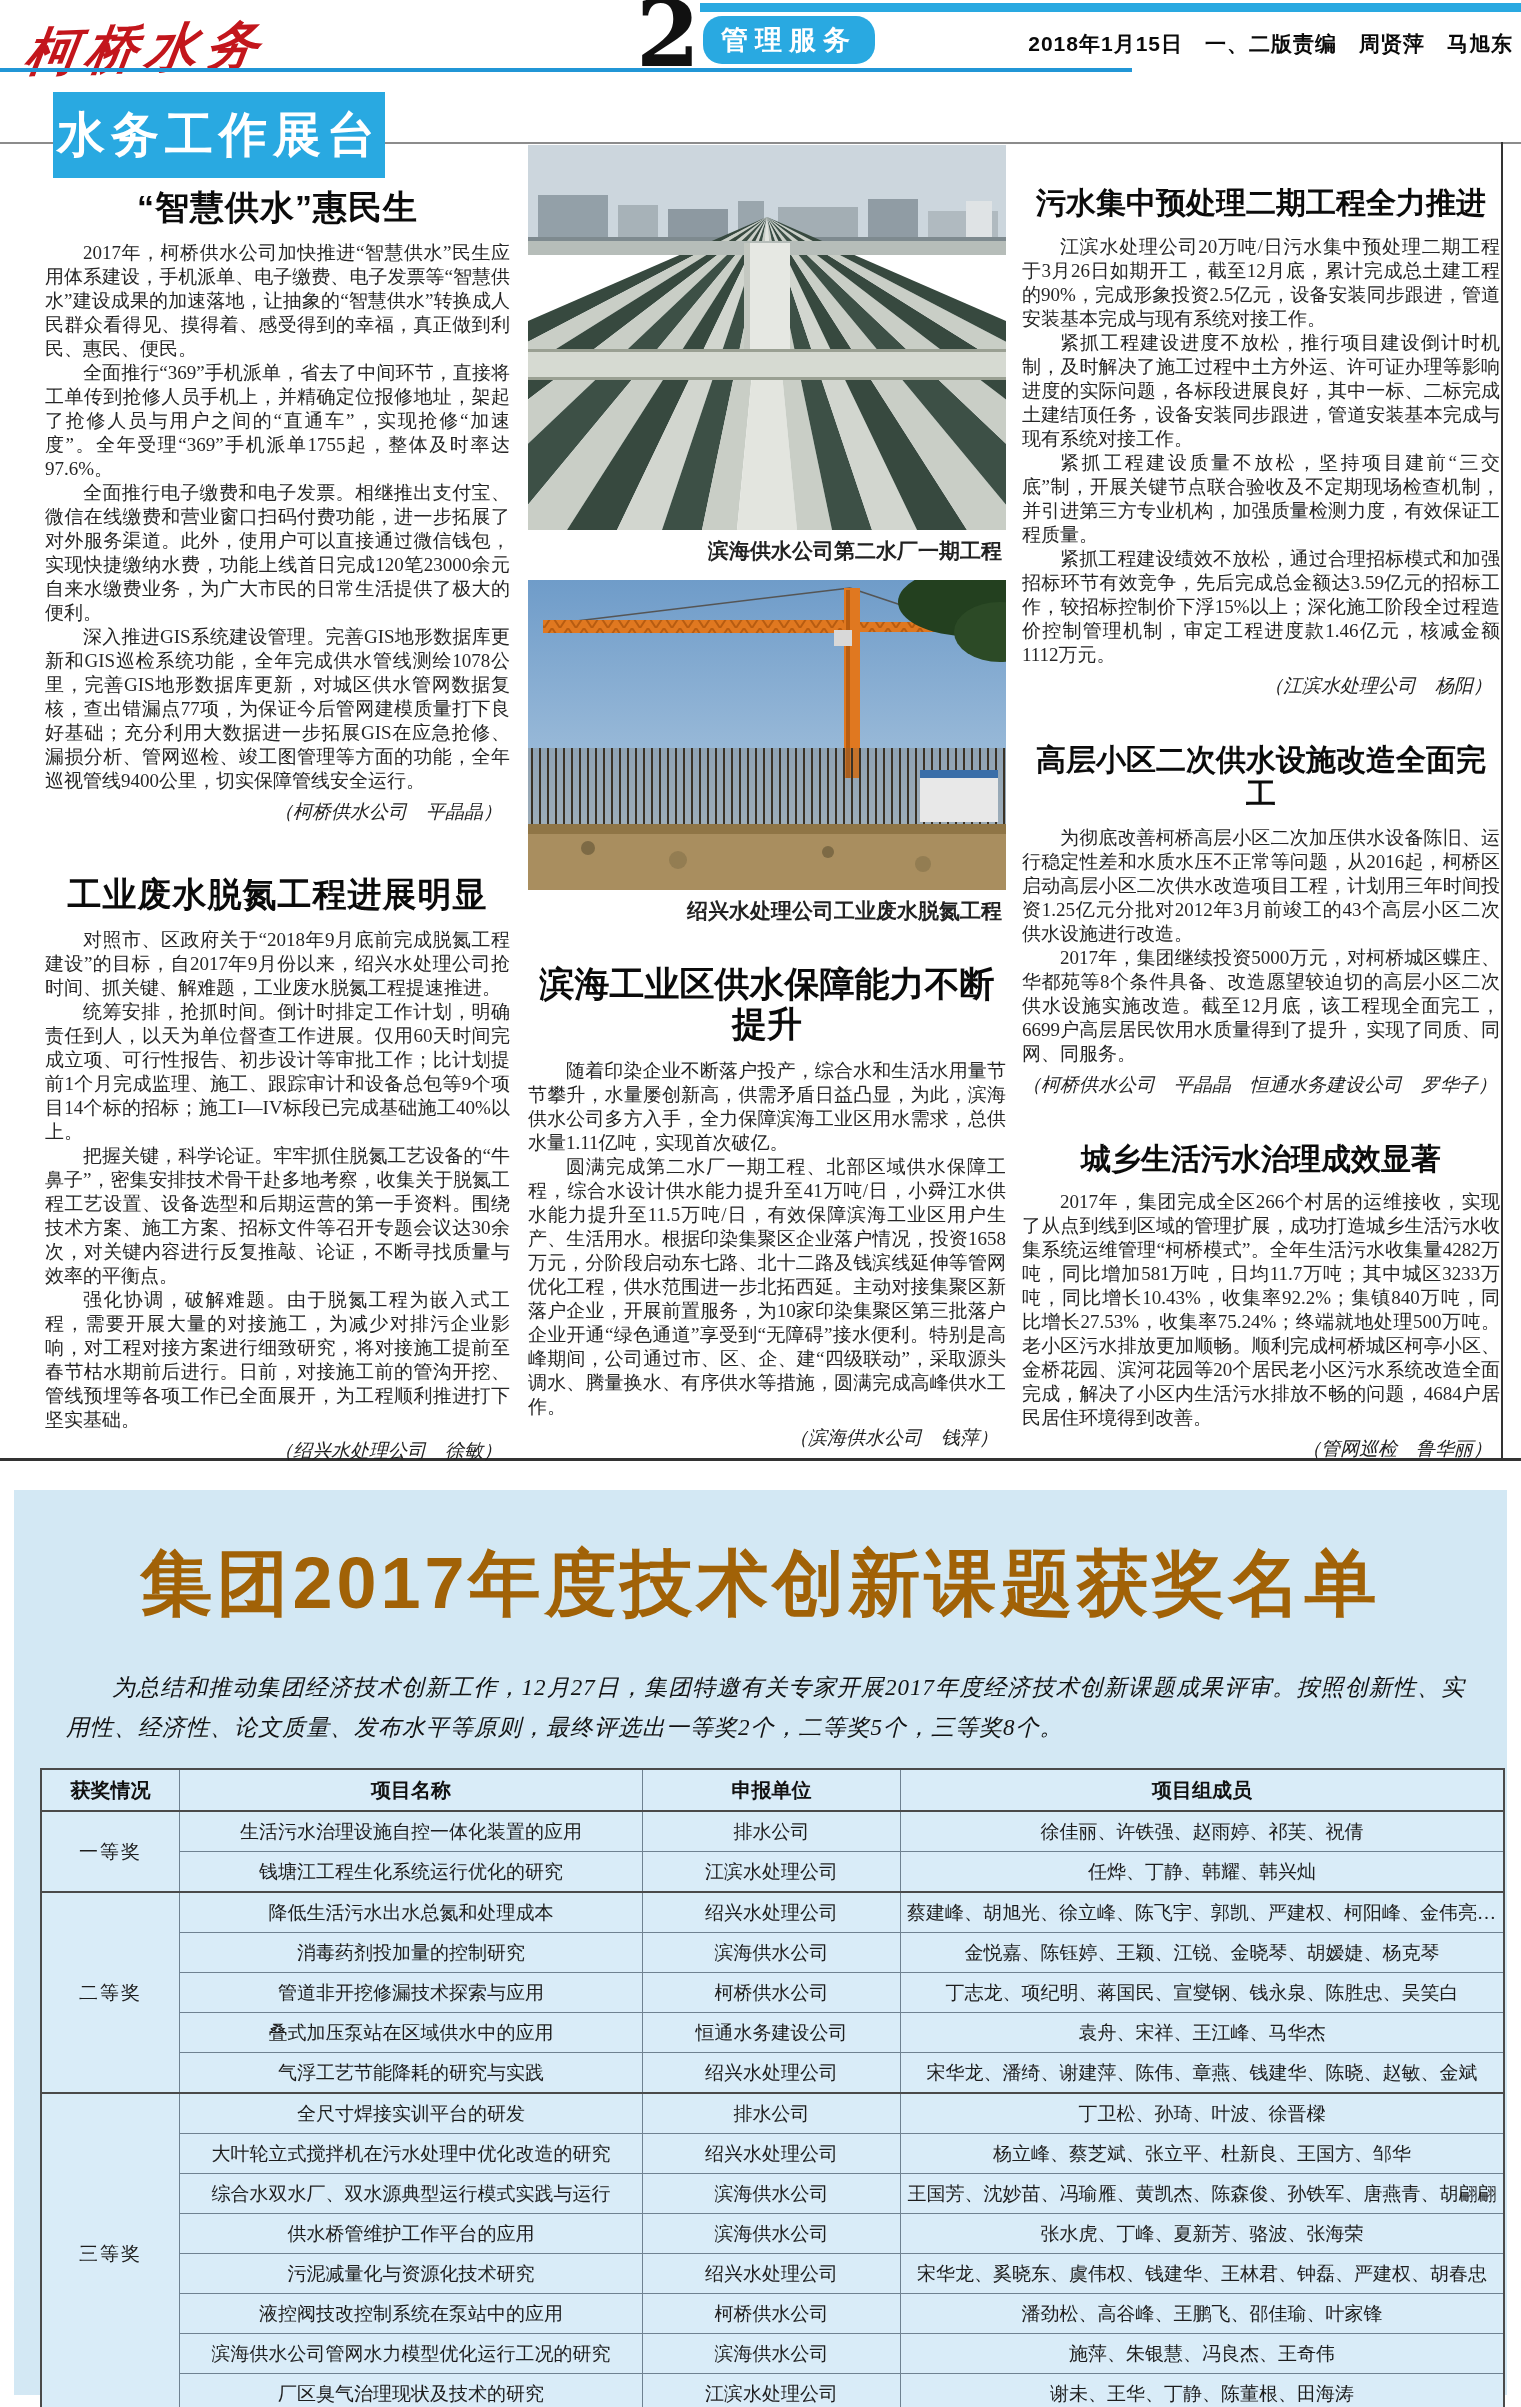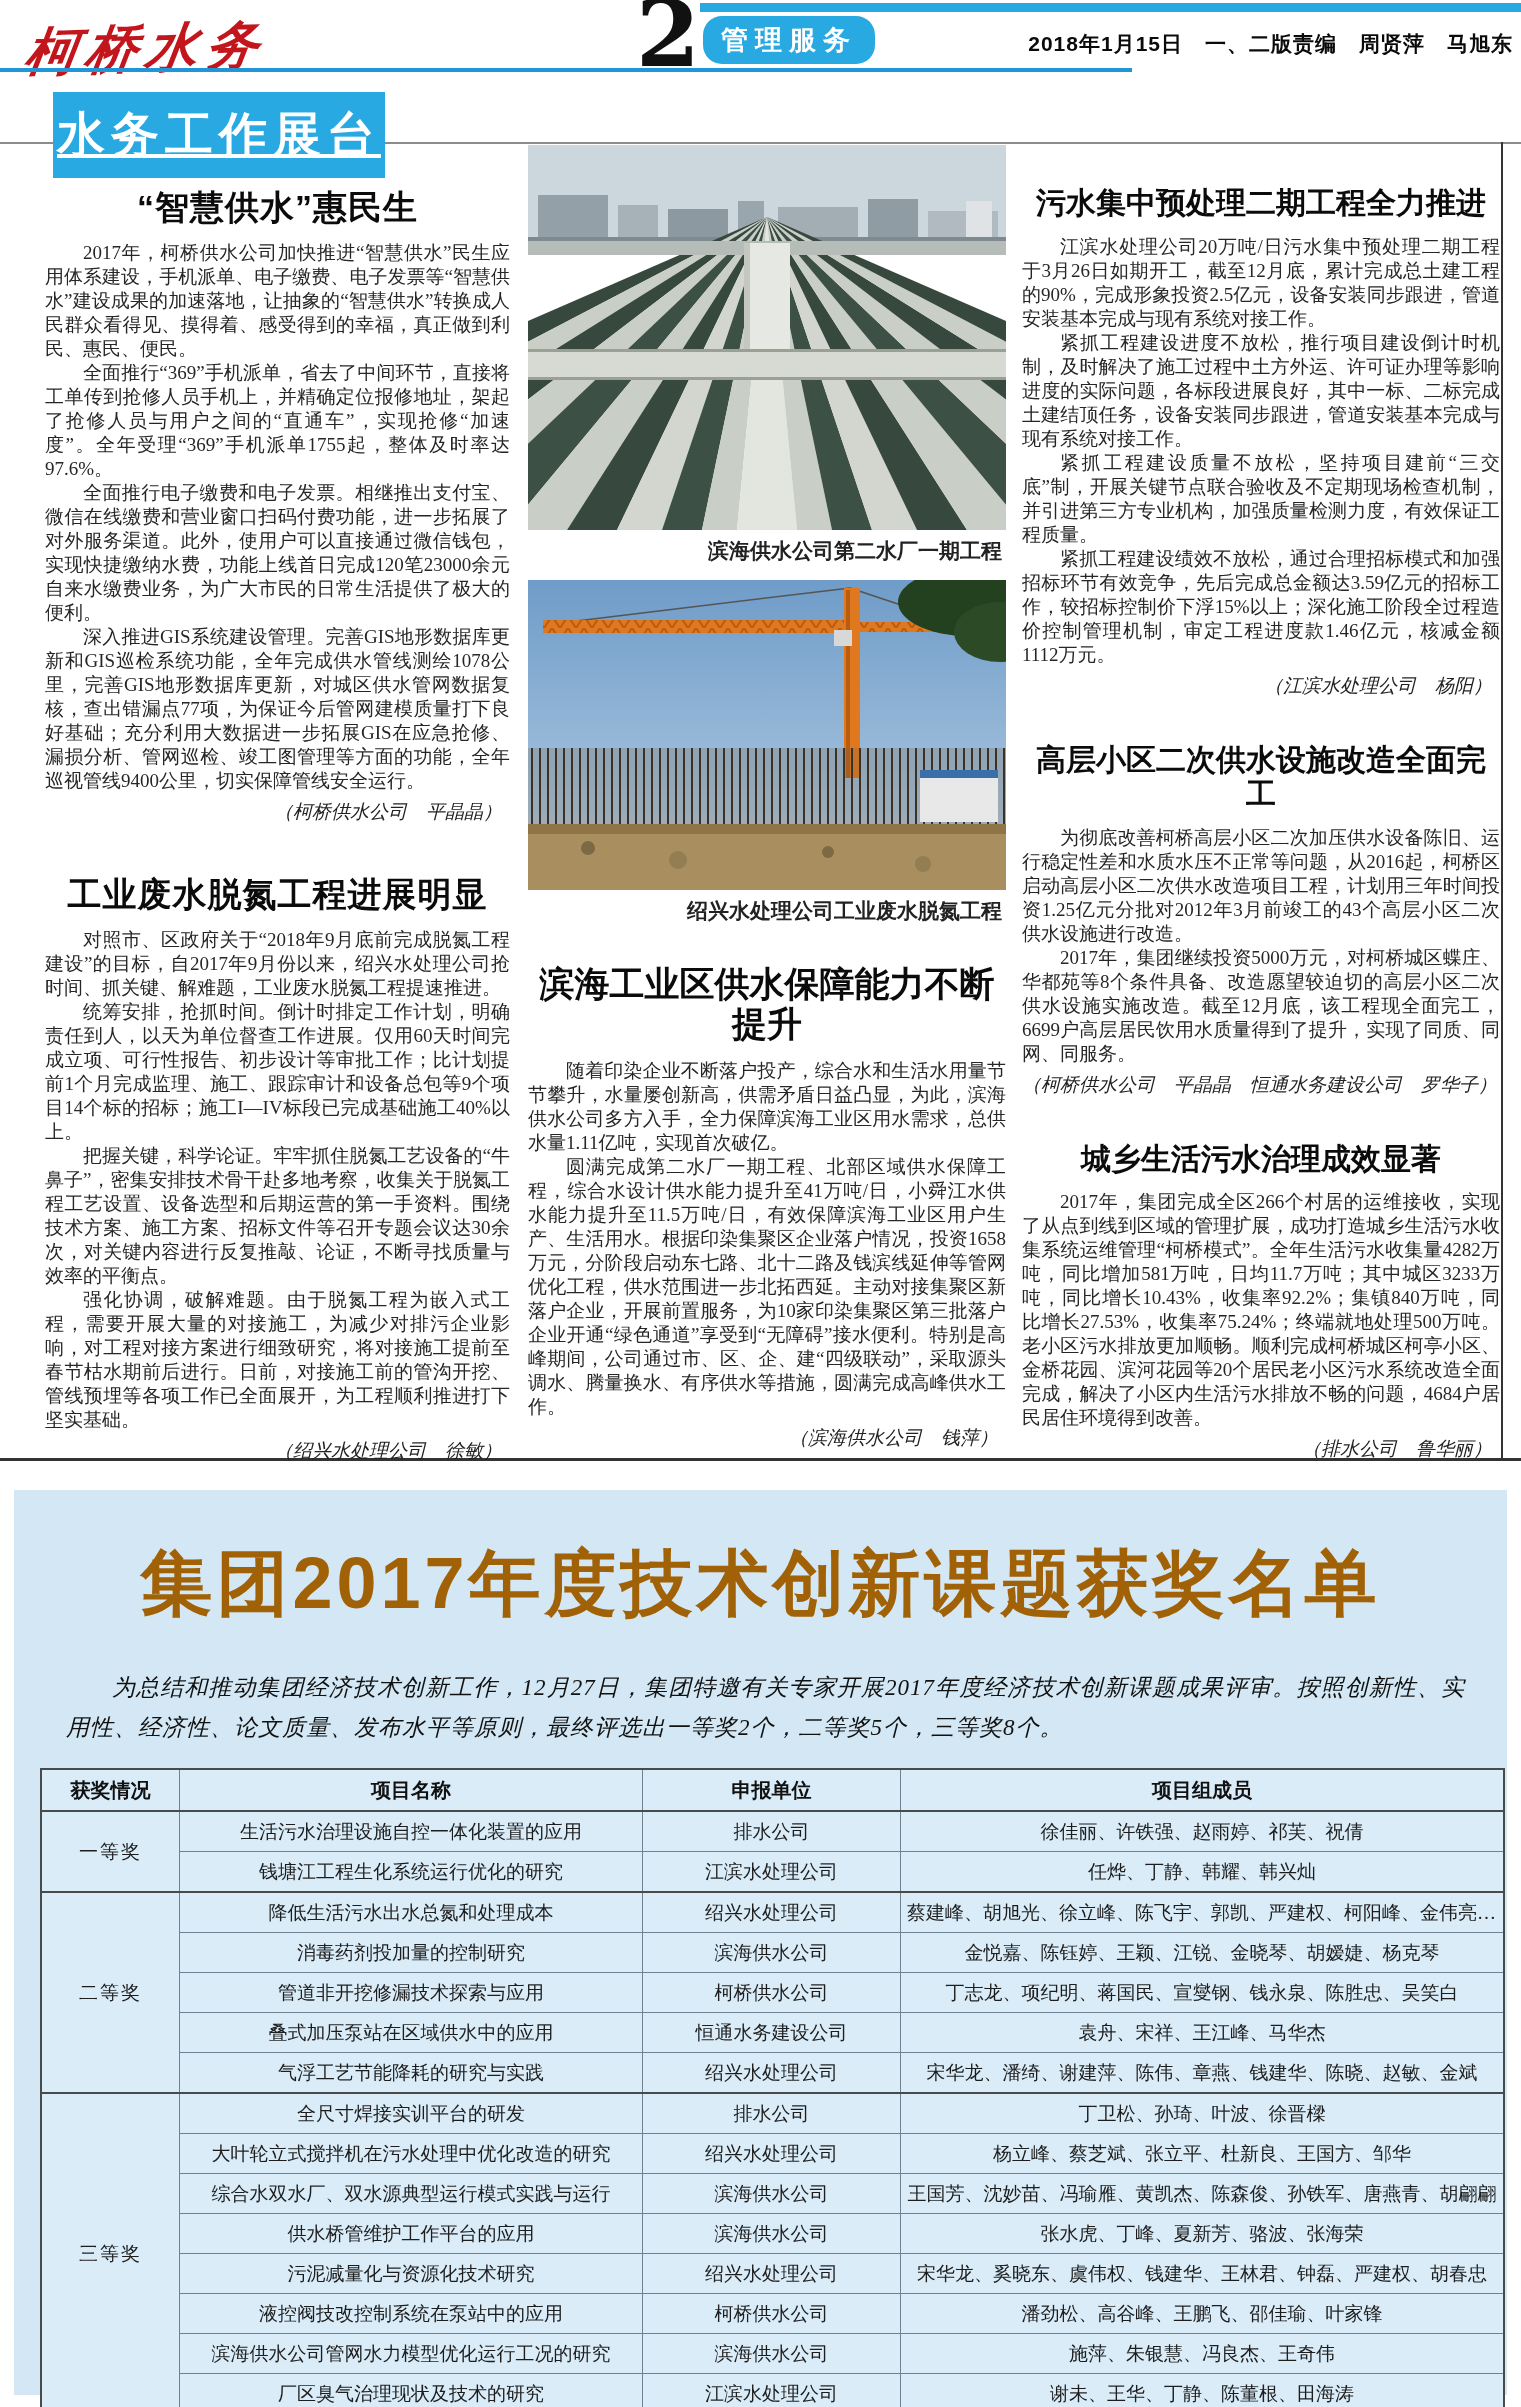--- a/index.html
+++ b/index.html
@@ -28,21 +28,21 @@
   .date-line{
     position:absolute;right:8px;top:30px;font-size:21px;font-weight:bold;
     font-family:"Liberation Sans",sans-serif;color:#0a0a0a;letter-spacing:1px;white-space:nowrap;
   }
   .header-rule{position:absolute;left:0;top:68px;width:1132px;height:4px;background:#2196d6;}
   
   .banner-rule{position:absolute;left:0;top:142px;width:1521px;height:2px;background:#8c8c8c;}
   .banner-box{
     position:absolute;left:53px;top:92px;width:332px;height:86px;background:#29a9e1;
     color:#fff;font-family:"Liberation Sans",sans-serif;font-weight:bold;font-size:48px;
-    display:flex;align-items:center;justify-content:center;letter-spacing:6px;z-index:3;text-decoration:underline;
+    display:flex;align-items:center;justify-content:center;letter-spacing:6px;z-index:3;
   }
   .frame-right{position:absolute;left:1501px;top:142px;width:2px;height:1316px;background:#333;}
   .bottom-rule{position:absolute;left:0;top:1458px;width:1521px;height:3px;background:#333;}
   
   .col{position:absolute;}
   #col-left{left:45px;top:188px;width:465px;}
   #col-mid{left:528px;top:145px;width:478px;}
   #col-right{left:1022px;top:186px;width:478px;}
   .art-title{
     font-family:"Liberation Sans",sans-serif;font-weight:bold;text-align:center;
@@ -235,21 +235,21 @@
     </div>
   <div class="art">
       <div class="art-title">高层小区二次供水设施改造全面完工</div>
       <p class="art-p">为彻底改善柯桥高层小区二次加压供水设备陈旧、运行稳定性差和水质水压不正常等问题，从2016起，柯桥区启动高层小区二次供水改造项目工程，计划用三年时间投资1.25亿元分批对2012年3月前竣工的43个高层小区二次供水设施进行改造。</p>
       <p class="art-p">2017年，集团继续投资5000万元，对柯桥城区蝶庄、华都苑等8个条件具备、改造愿望较迫切的高层小区二次供水设施实施改造。截至12月底，该工程现全面完工，6699户高层居民饮用水质量得到了提升，实现了同质、同网、同服务。</p>
       <div class="byline">（柯桥供水公司　平晶晶　恒通水务建设公司　罗华子）</div>
     </div>
   <div class="art">
       <div class="art-title">城乡生活污水治理成效显著</div>
       <p class="art-p">2017年，集团完成全区266个村居的运维接收，实现了从点到线到区域的管理扩展，成功打造城乡生活污水收集系统运维管理“柯桥模式”。全年生活污水收集量4282万吨，同比增加581万吨，日均11.7万吨；其中城区3233万吨，同比增长10.43%，收集率92.2%；集镇840万吨，同比增长27.53%，收集率75.24%；终端就地处理500万吨。老小区污水排放更加顺畅。顺利完成柯桥城区柯亭小区、金桥花园、滨河花园等20个居民老小区污水系统改造全面完成，解决了小区内生活污水排放不畅的问题，4684户居民居住环境得到改善。</p>
-      <div class="byline">（排水公司　鲁华丽）</div>
+      <div class="byline">（管网巡检　鲁华丽）</div>
     </div>
 </div>
 
 <div id="panel">
   <div class="panel-title">集团2017年度技术创新课题获奖名单</div>
   <div class="panel-intro">为总结和推动集团经济技术创新工作，12月27日，集团特邀有关专家开展2017年度经济技术创新课题成果评审。按照创新性、实用性、经济性、论文质量、发布水平等原则，最终评选出一等奖2个，二等奖5个，三等奖8个。</div>
   <table class="awards">
     <thead>
       <tr>
         <th class="c0">获奖情况</th>

